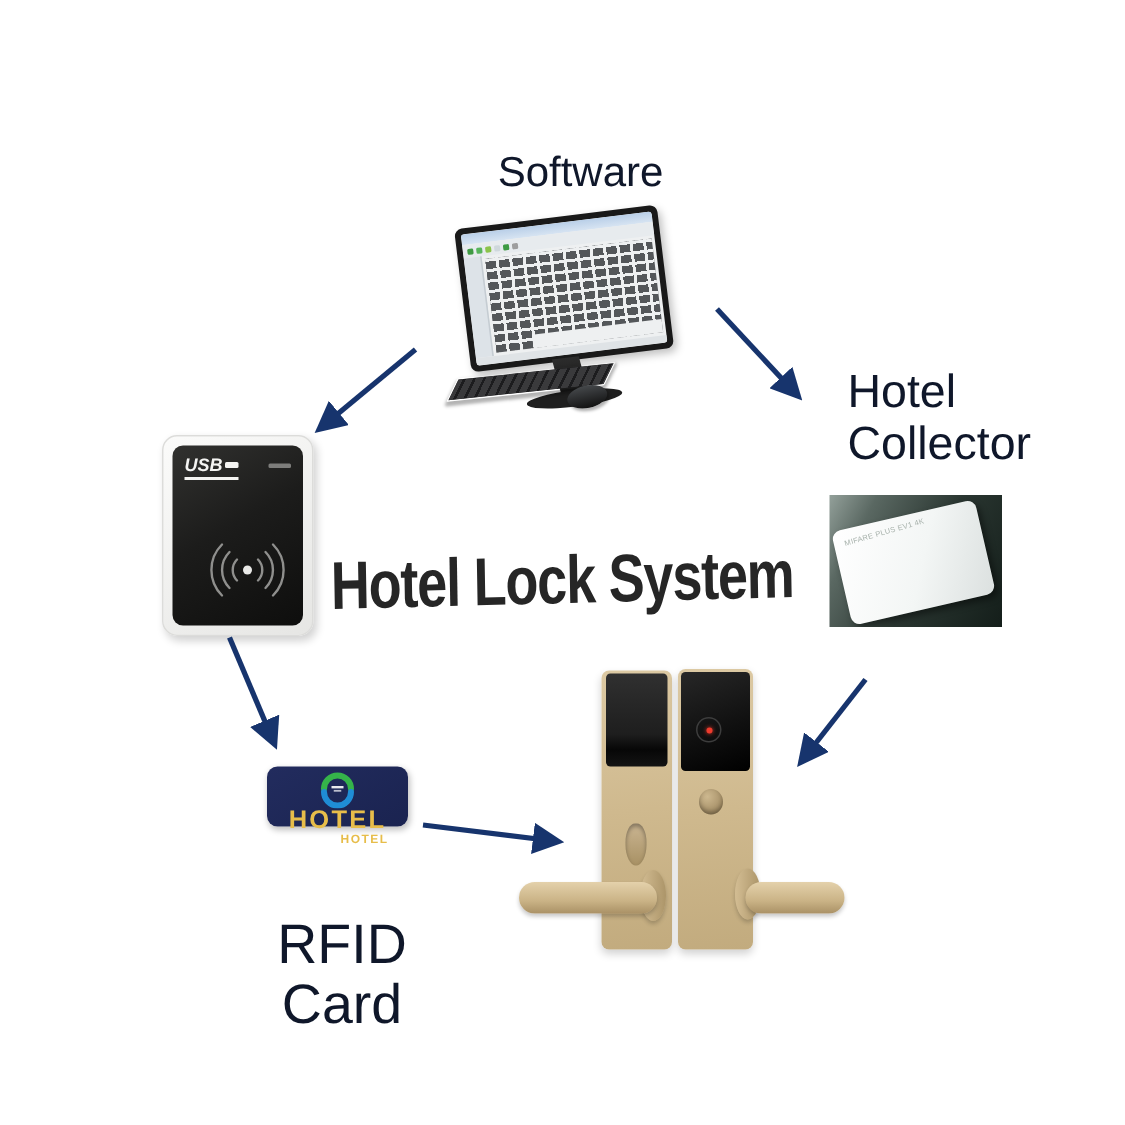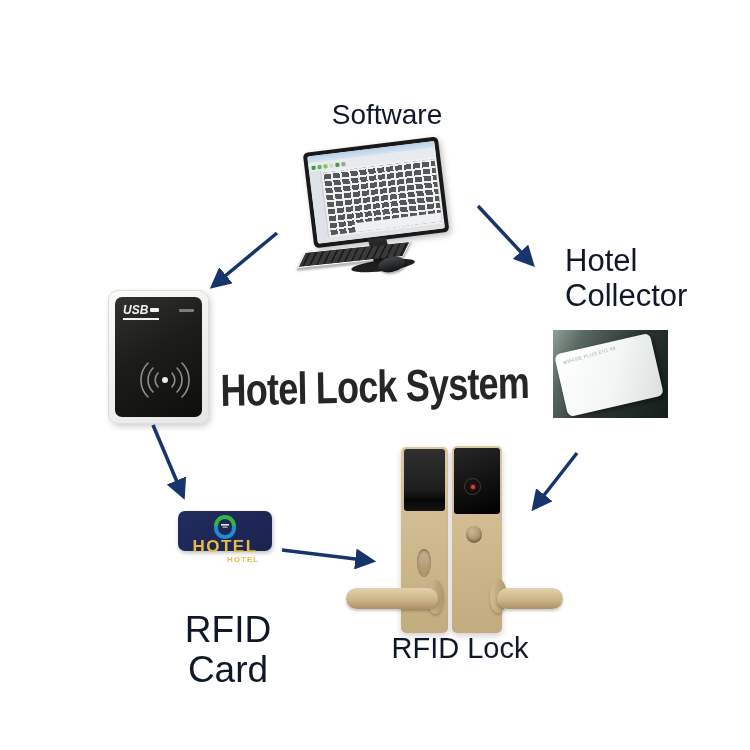--- a/index.html
+++ b/index.html
@@ -210,15 +210,14 @@
     <div id="reader-panel-right">
       <div id="led-ring">
         <div id="led-dot"></div>
       </div>
     </div>
     <div id="cylinder"></div>
   </div>
   <div id="handle-hub-right" class="abs handle-hub"></div>
   <div id="handle-right" class="abs handle-bar"></div>
 
-  <div id="rfid-lock-label" class="abs node-label">RFID Lock</div>
 
 </div>
 
 </body></html>

